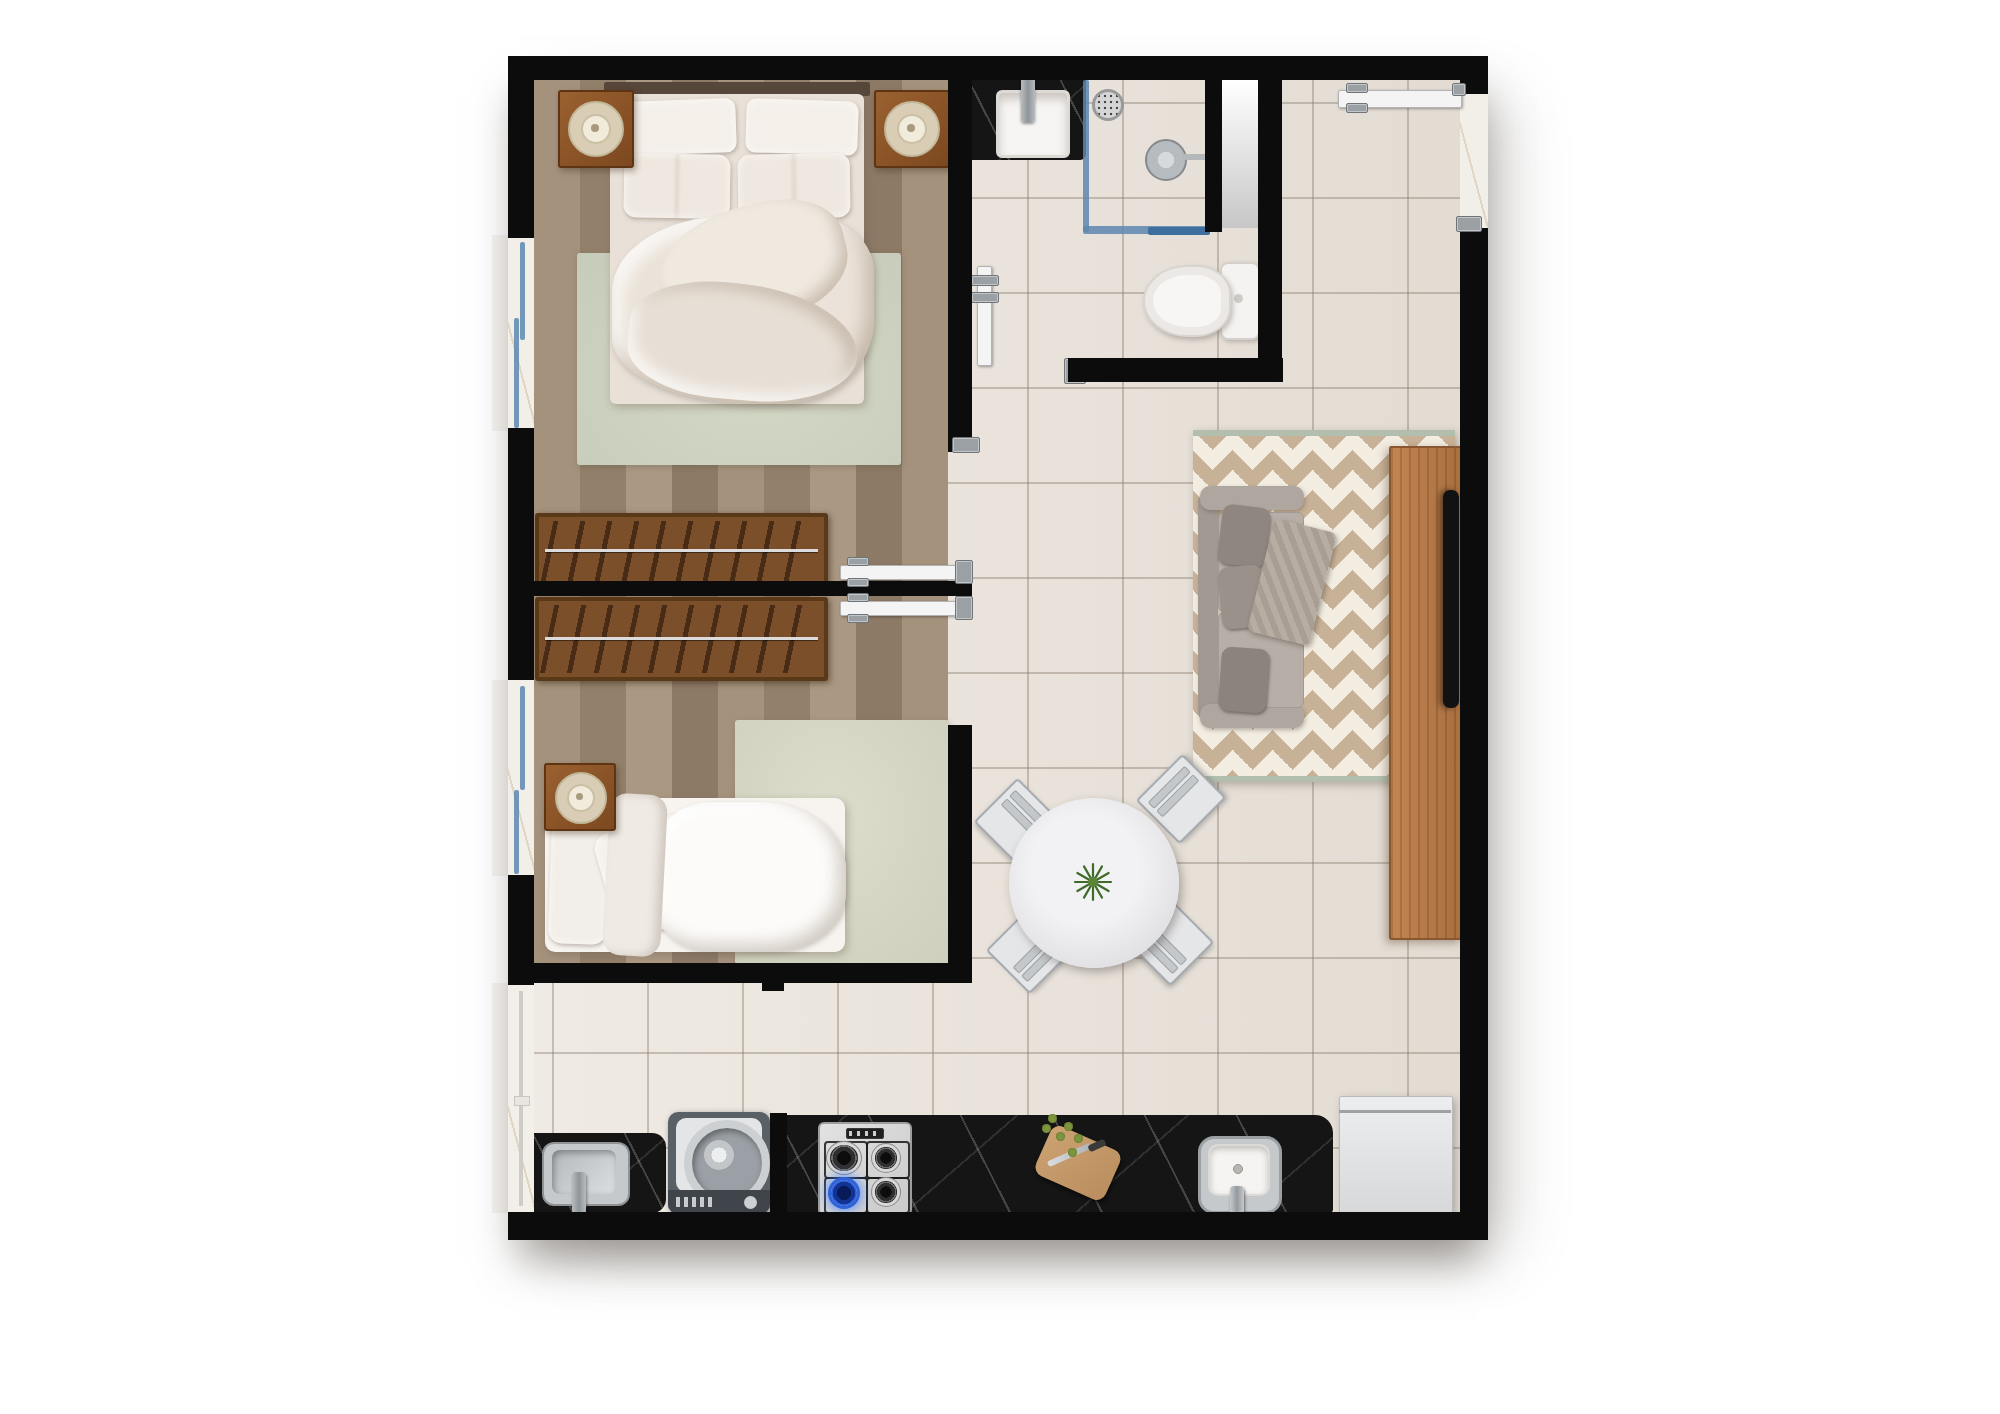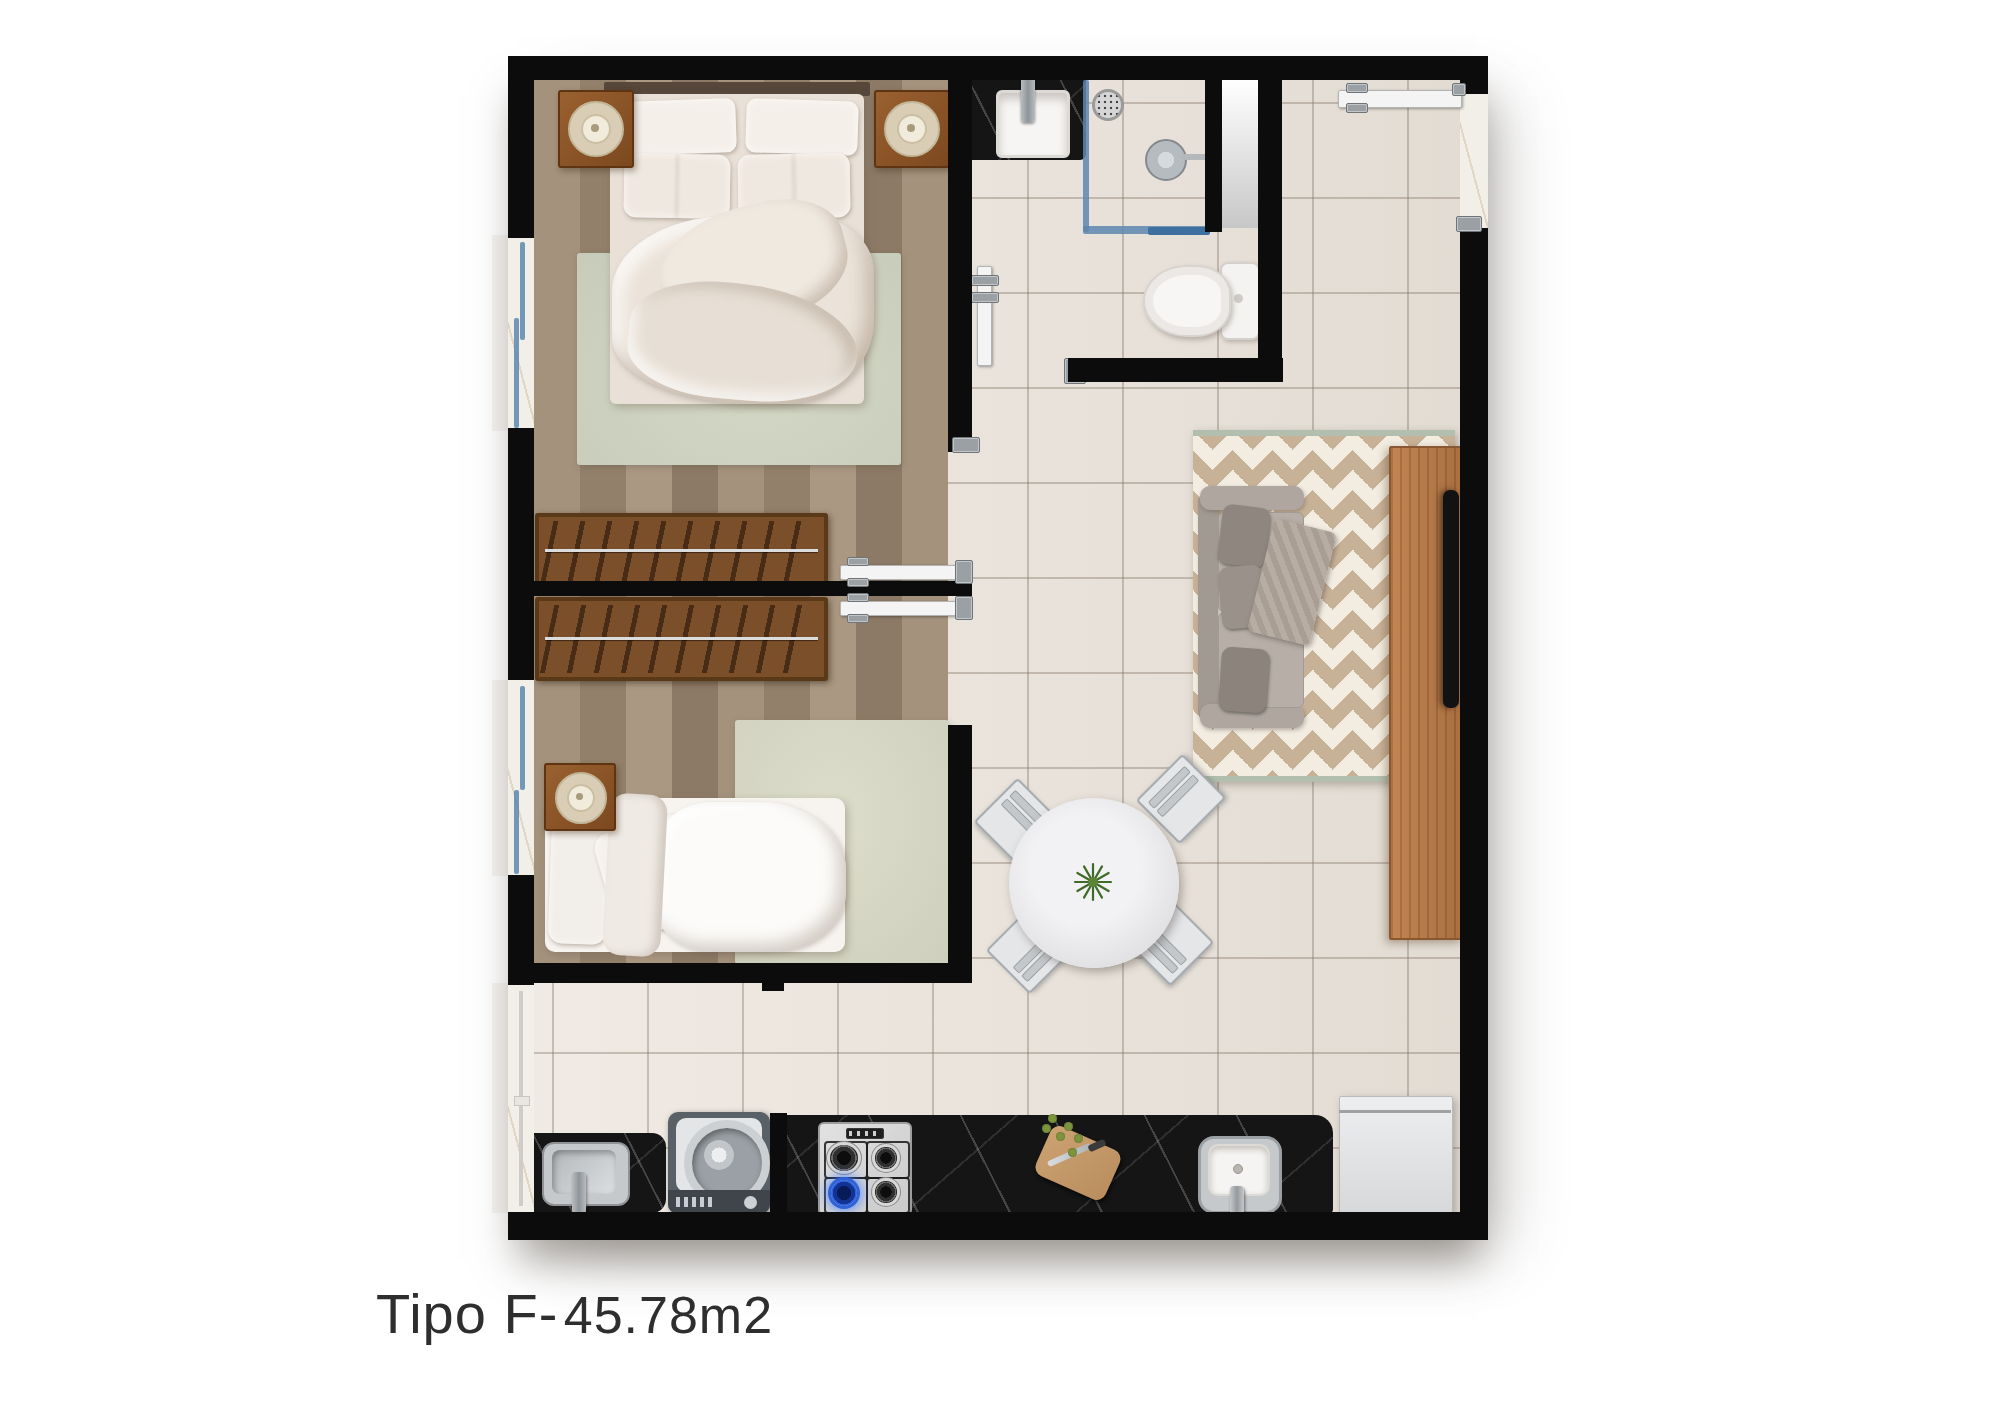--- a/index.html
+++ b/index.html
@@ -297,18 +297,14 @@
     <div class="abs hinge" style="left:447px;top:504px;width:16px;height:22px;"></div>
     <div class="abs hinge" style="left:339px;top:501px;width:20px;height:7px;"></div>
     <div class="abs hinge" style="left:339px;top:522px;width:20px;height:7px;"></div>
     <div class="abs leaf" style="left:332px;top:545px;width:122px;height:13px;"></div>
     <div class="abs hinge" style="left:447px;top:540px;width:16px;height:22px;"></div>
     <div class="abs hinge" style="left:339px;top:537px;width:20px;height:7px;"></div>
     <div class="abs hinge" style="left:339px;top:558px;width:20px;height:7px;"></div>
     <div class="abs hinge" style="left:444px;top:381px;width:26px;height:14px;"></div>
   </div>
 
-  <div id="label">
-    <span class="t1">Tipo F-</span>
-    <span class="t2">45.78m2</span>
-  </div>
 
 </div>
 
 </body></html>

